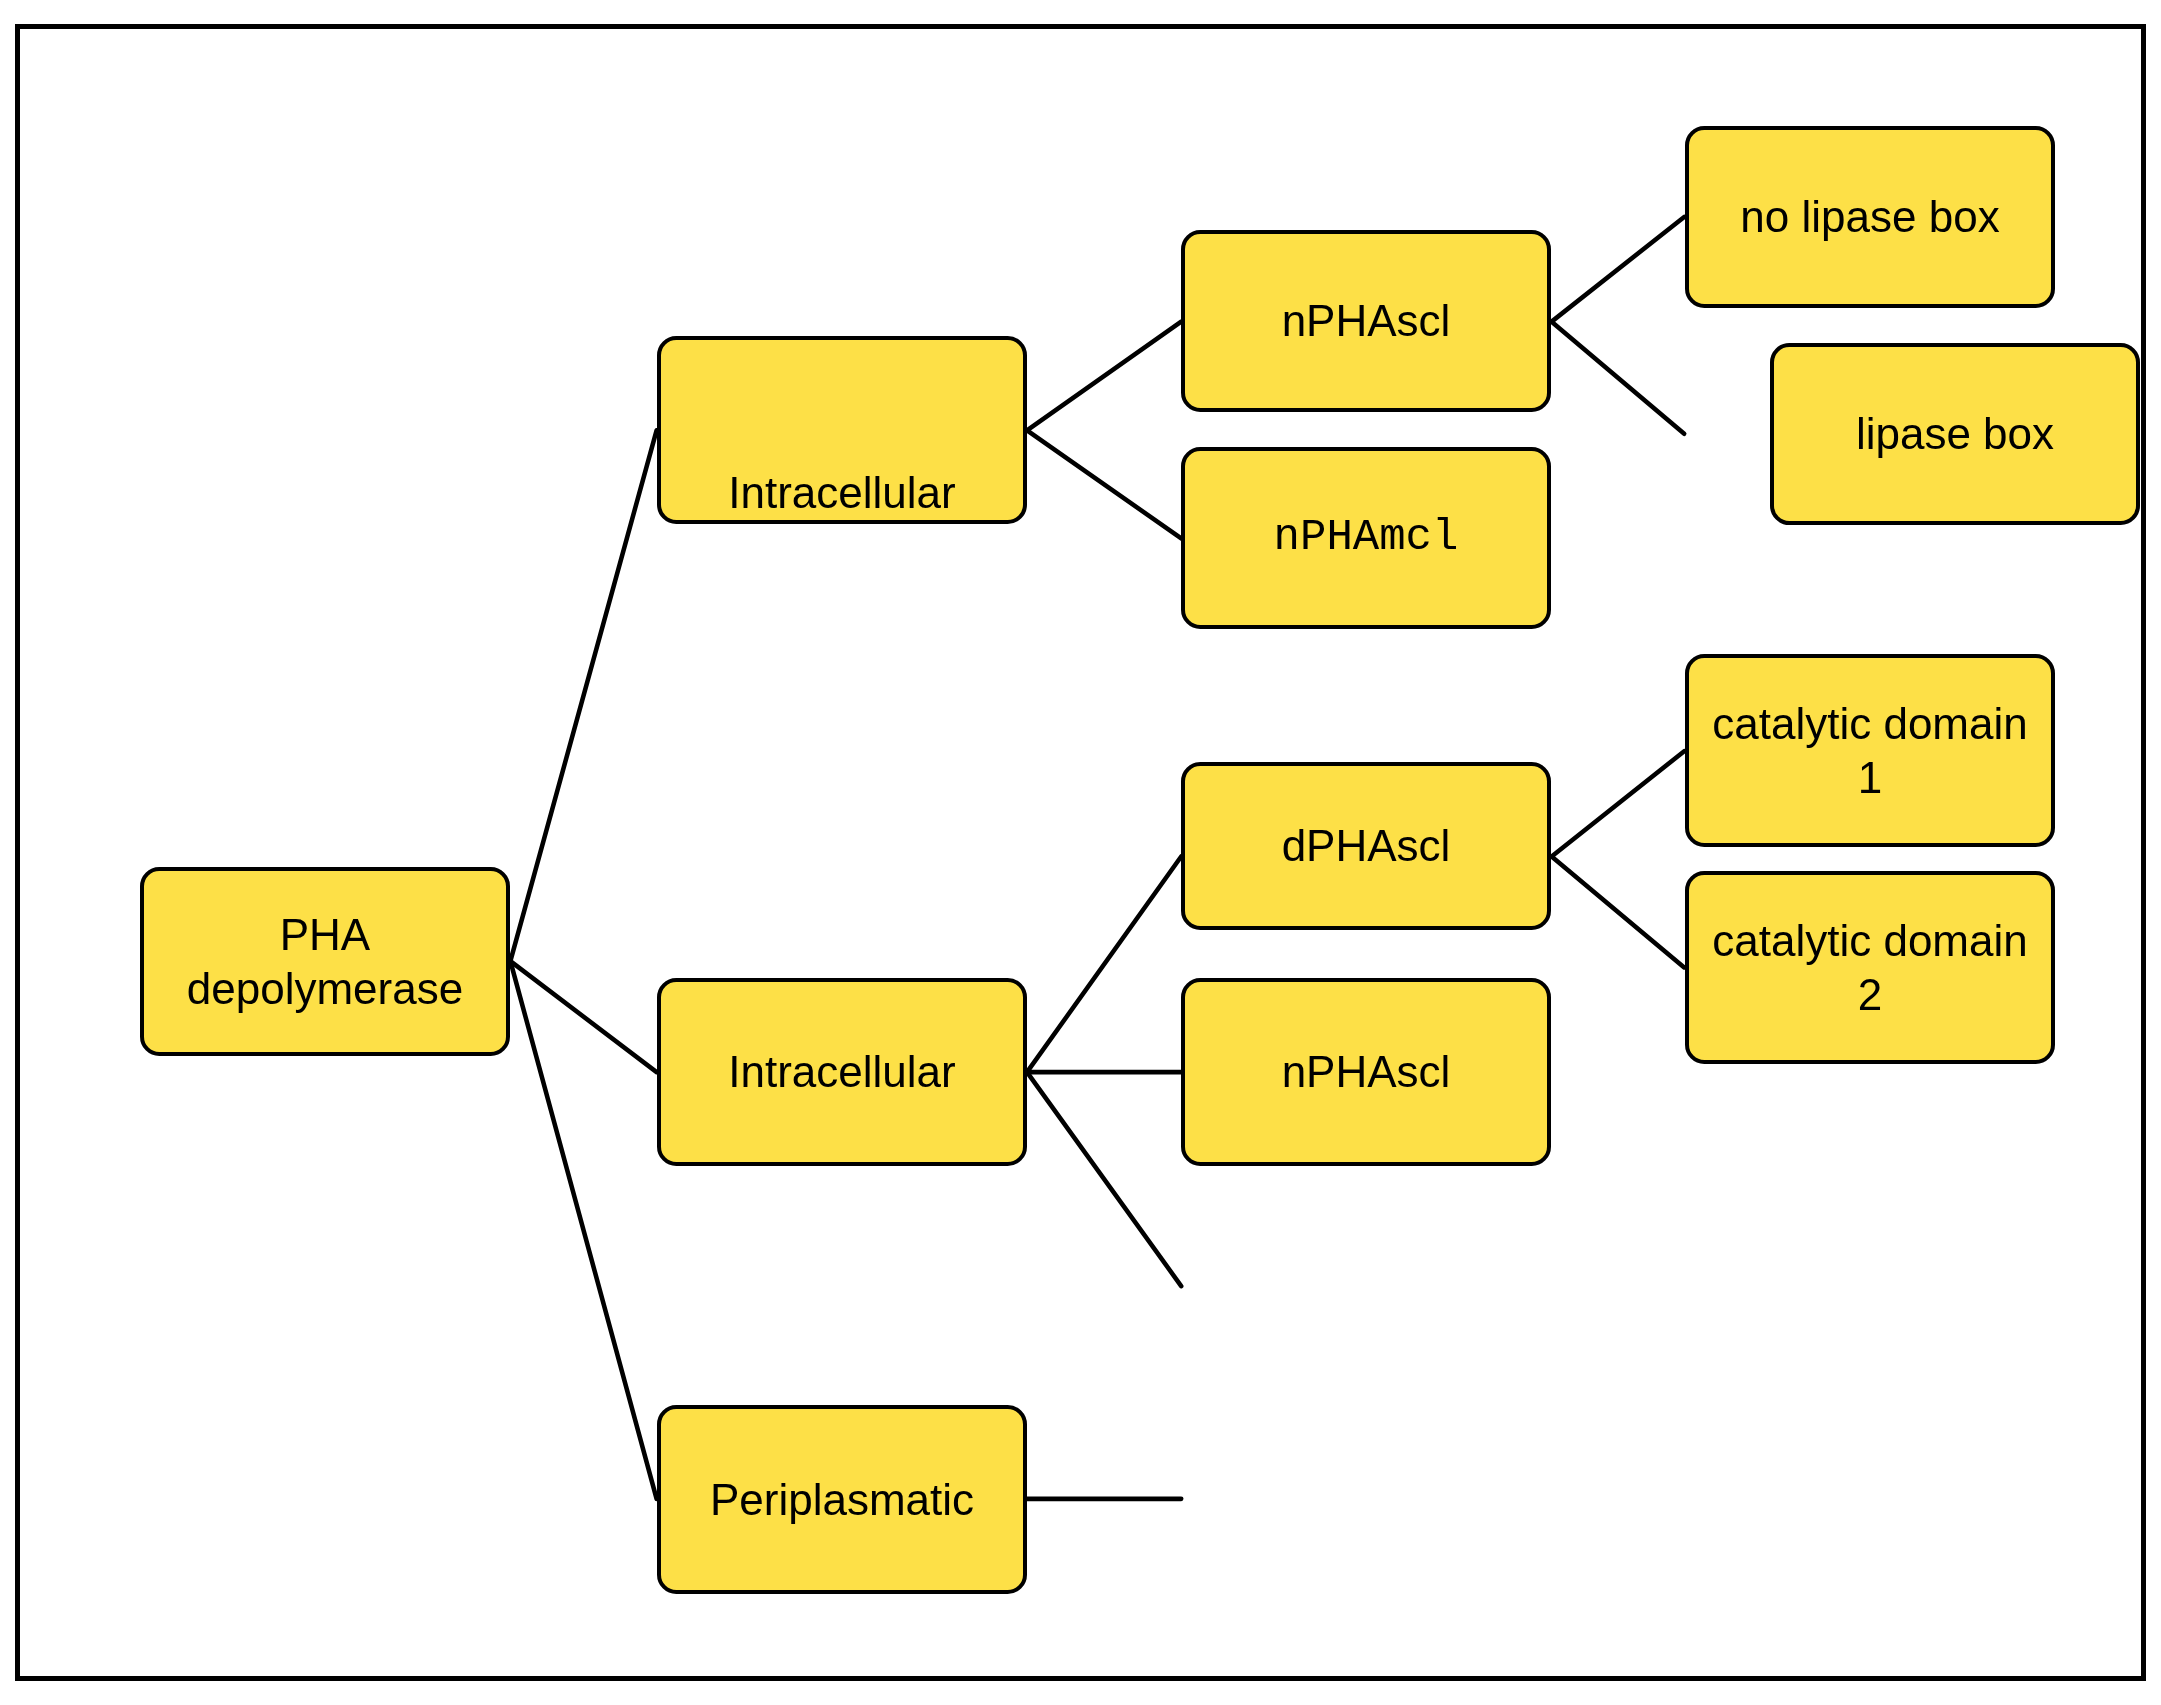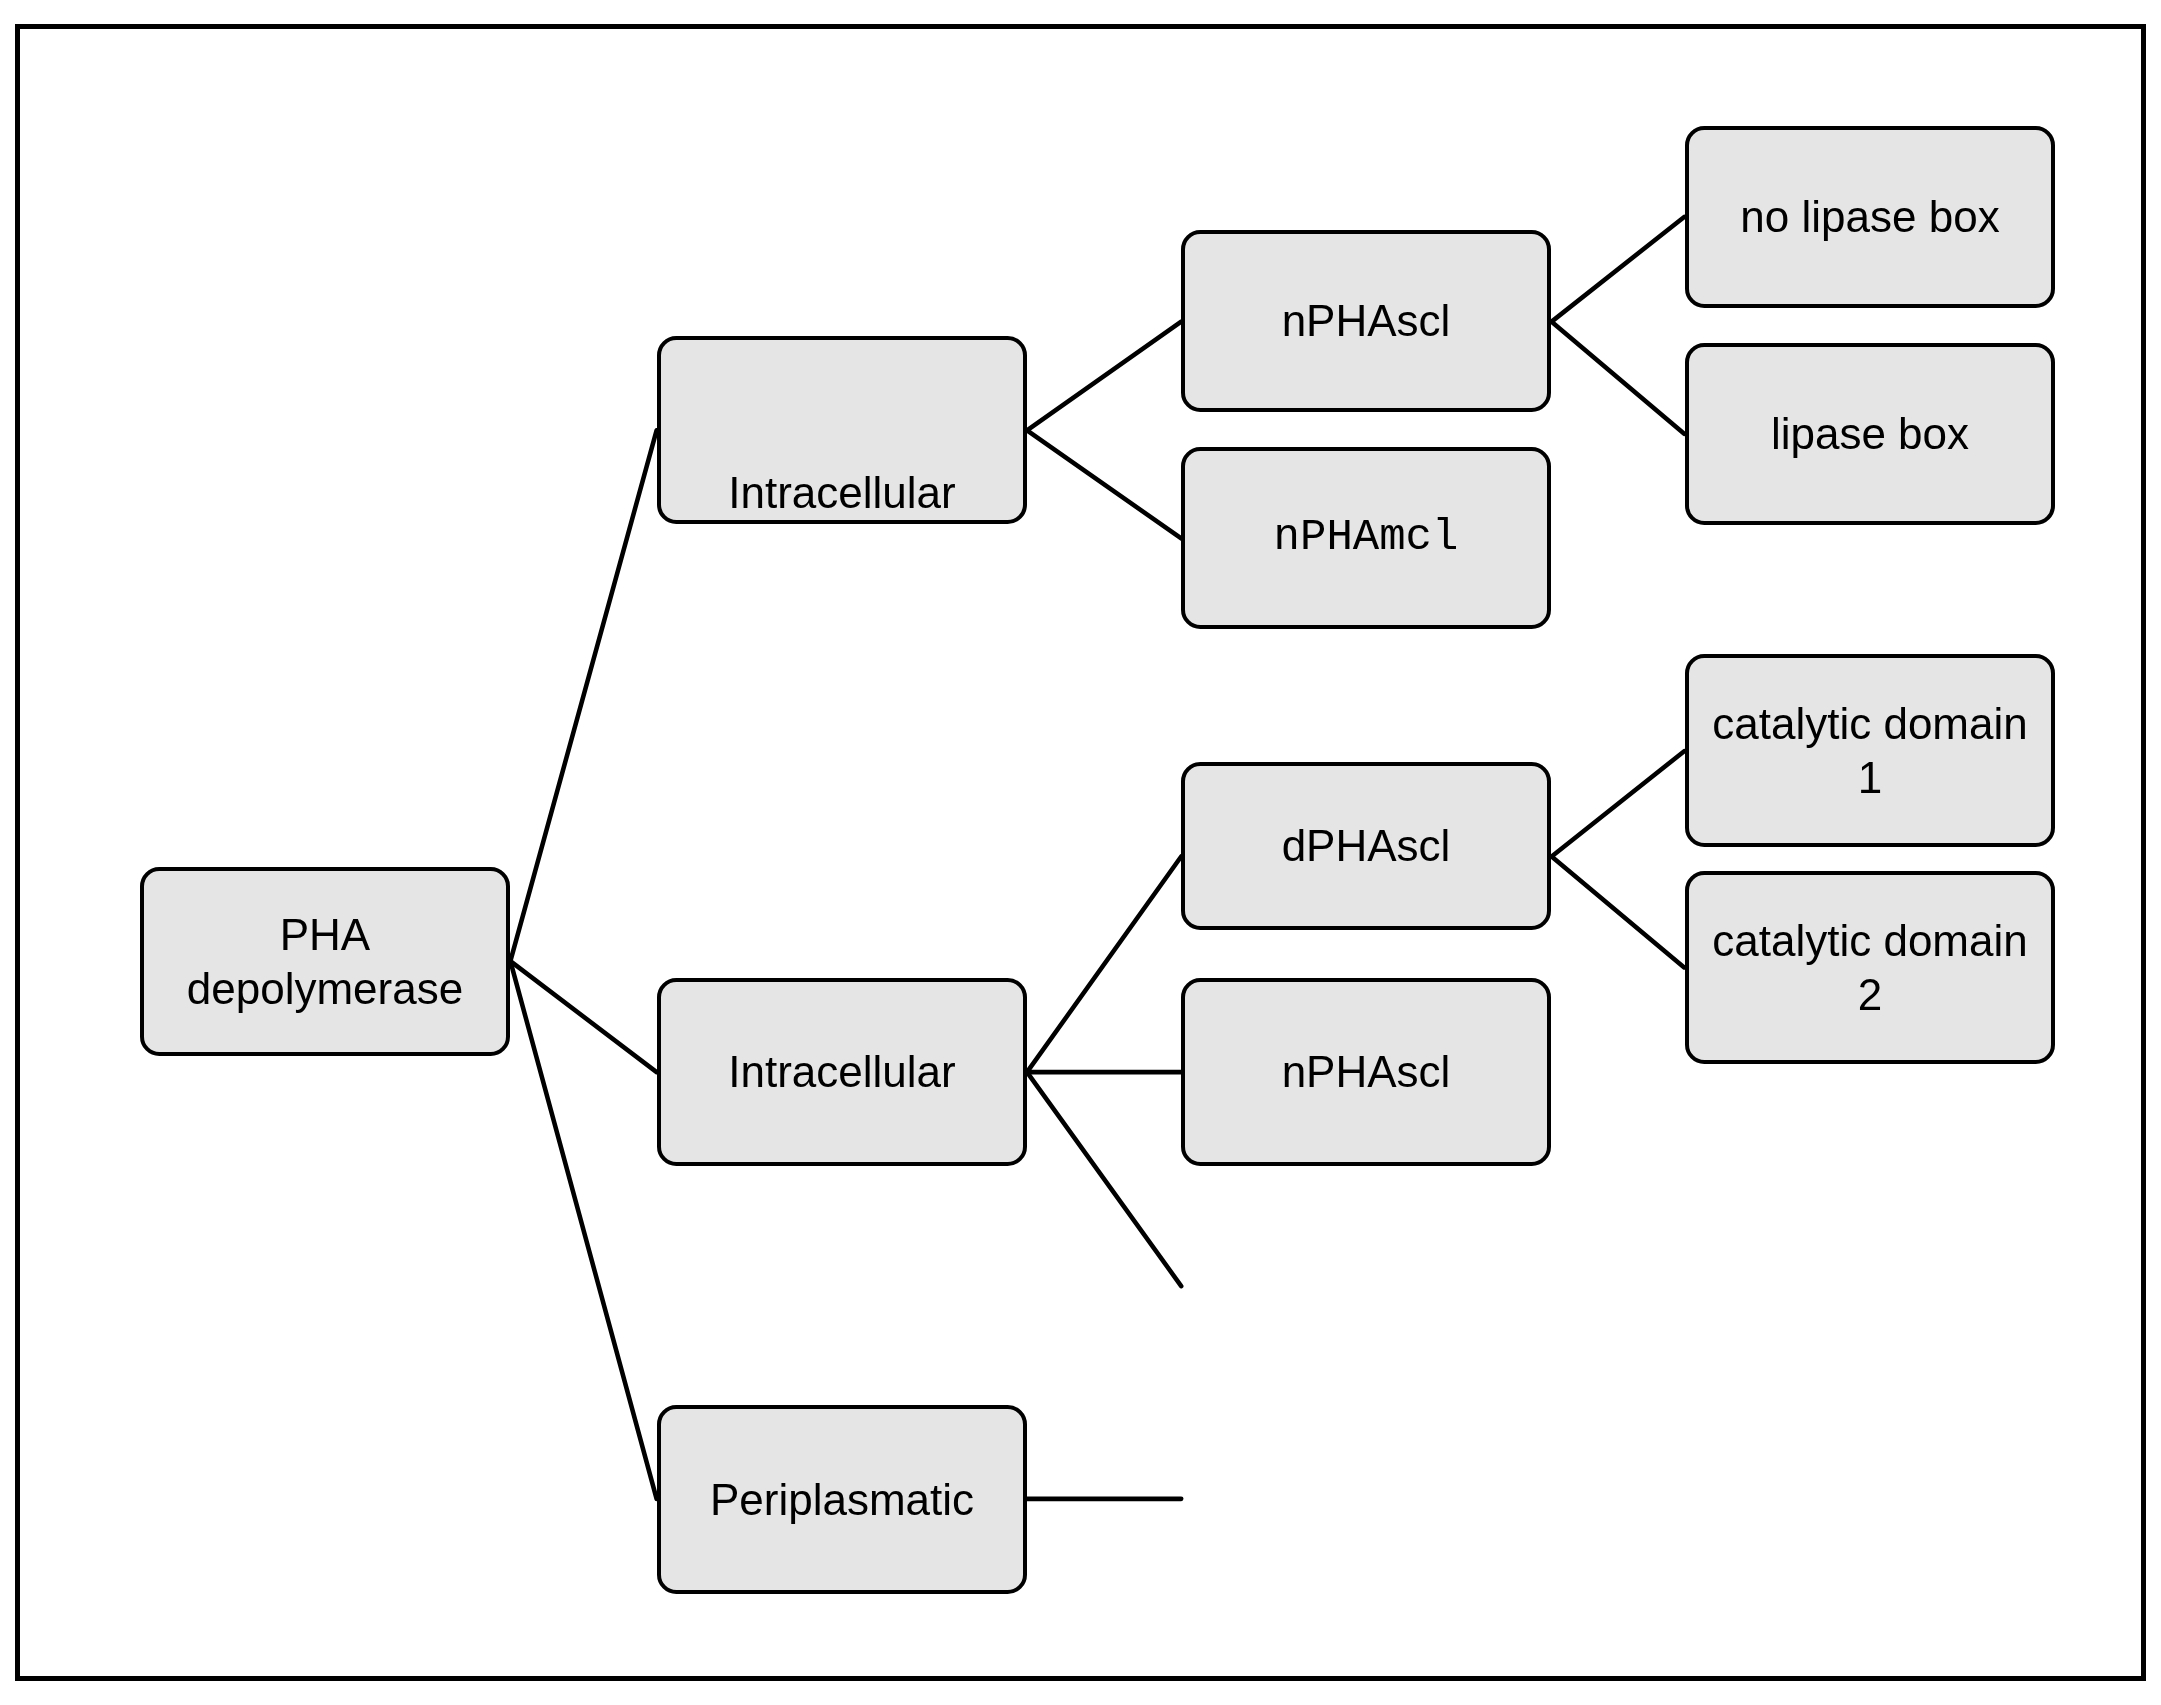--- a/index.html
+++ b/index.html
@@ -33,21 +33,21 @@
     z-index: 1;
   }
   svg.connectors line {
     stroke: #000000;
     stroke-width: 8;
     stroke-linecap: round;
   }
   .node {
     position: absolute;
     box-sizing: border-box;
-    background: #e5e5e5;
+    background: #fde047;
     border: 4.6px solid #000000;
     border-radius: 19.3px;
     display: flex;
     align-items: center;
     justify-content: center;
     z-index: 2;
   }
   .node .label {
     display: block;
     text-align: center;
@@ -64,21 +64,21 @@
   .n-periplasmatic  { left: 657px; top: 1405px; width: 370px; height: 189px; }
   
   .n-nphascl-i      { left: 1181px; top: 230px;  width: 370px; height: 182px; }
   .n-nphamcl-i      { left: 1181px; top: 447px;  width: 370px; height: 182px; font-family: Liberation Mono, monospace; }
   .n-dphascl-e      { left: 1181px; top: 762px; width: 370px; height: 168px; }
   .n-nphascl-e      { left: 1181px; top: 978px; width: 370px; height: 188px; }
   .n-dphamcl-e      { left: 1181px; top: 1195px; width: 370px; height: 182px; }
   .n-activator      { left: 1181px; top: 1405px; width: 370px; height: 189px; }
   
   .n-no-lipase      { left: 1685px; top: 126px;  width: 370px; height: 182px; }
-  .n-lipase         { left: 1685px; top: 343px;  width: 370px; height: 182px; }
+  .n-lipase         { left: 1770px; top: 343px;  width: 370px; height: 182px; }
   .n-cat1           { left: 1685px; top: 654px; width: 370px; height: 193px; }
   .n-cat2           { left: 1685px; top: 871px; width: 370px; height: 193px; }
 </style>
 </head>
 <body>
 
 <div id="figure-canvas">
 
   <div class="outer-frame"></div>
 

